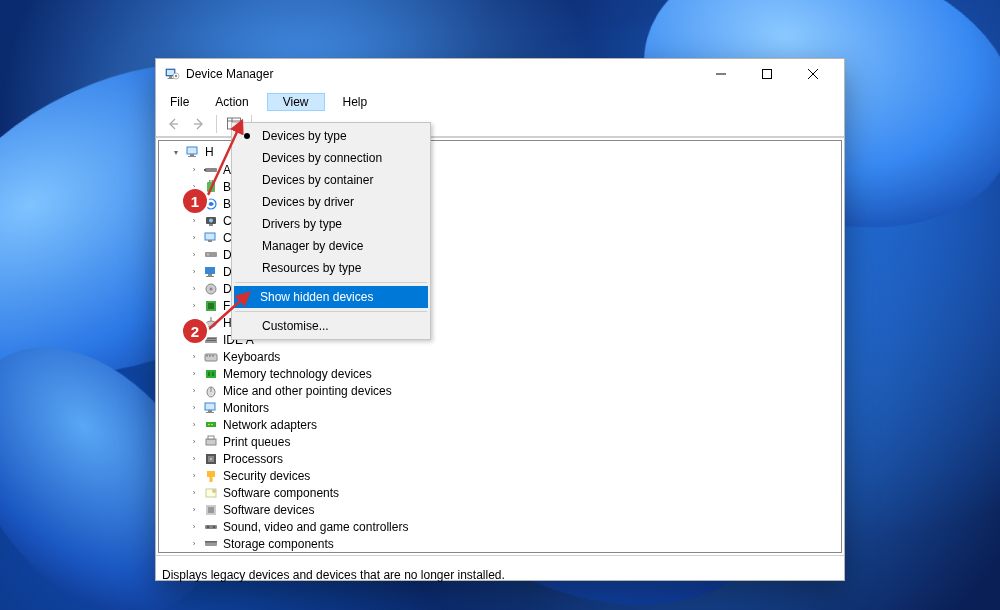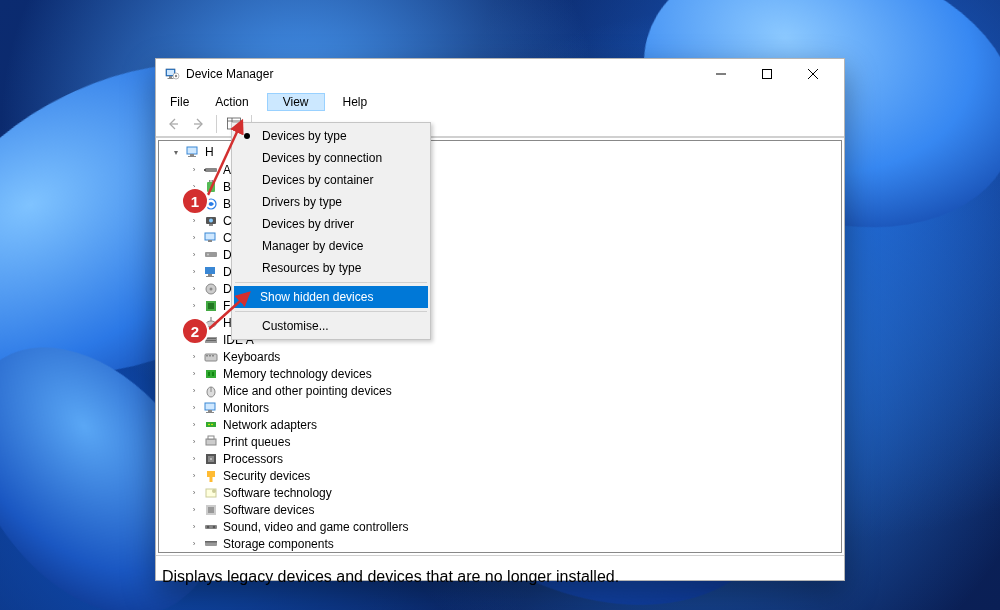--- a/index.html
+++ b/index.html
@@ -104,21 +104,21 @@
     display: flex; align-items: center; gap: 4px;
     padding: 1px 4px 1px 30px;
     font-size: 12px;
     height: 17px;
     white-space: nowrap;
   }
   .expander { width: 10px; height: 10px; display: inline-flex; align-items: center; justify-content: center; font-size: 8px; color: #666; cursor: pointer; }
   .dev-icon { width: 16px; height: 16px; display: inline-flex; align-items: center; justify-content: center; flex-shrink: 0; }
   .statusbar {
     height: 22px; border-top: 1px solid #d0d0d0;
-    padding: 12px 6px; font-size: 16px; color: #000;
+    padding: 12px 6px; font-size: 12px; color: #000;
     flex-shrink: 0;
   }
 
   
   .dropdown {
     position: absolute;
     left: 75px; top: 63px;
     width: 200px;
     background: #f0f0f0;
     border: 1px solid #c5c5c5;
@@ -446,21 +446,21 @@
             <span>Security devices</span>
           </div>
           <div class="tree-item">
             <span class="expander">›</span>
             <span class="dev-icon">
               <svg width="16" height="16" viewBox="0 0 16 16">
                 <rect x="3" y="4" width="10" height="8" fill="#ffd" stroke="#cc9"></rect>
                 <circle cx="11" cy="6" r="2" fill="#cc9"></circle>
               </svg>
             </span>
-            <span>Software technology</span>
+            <span>Software components</span>
           </div>
           <div class="tree-item">
             <span class="expander">›</span>
             <span class="dev-icon">
               <svg width="16" height="16" viewBox="0 0 16 16">
                 <rect x="3" y="3" width="10" height="10" fill="#ccc"></rect>
                 <rect x="5" y="5" width="6" height="6" fill="#999"></rect>
               </svg>
             </span>
             <span>Software devices</span>
@@ -492,22 +492,22 @@
 
   <div class="statusbar">
     <span>Displays legacy devices and devices that are no longer installed.</span>
   </div>
 
   <div class="dropdown">
     <div id="view-options">
         <div class="dd-item"><span class="dd-bullet"></span><span>Devices by type</span></div>
         <div class="dd-item"><span>Devices by connection</span></div>
         <div class="dd-item"><span>Devices by container</span></div>
+        <div class="dd-item"><span>Devices by driver</span></div>
         <div class="dd-item"><span>Drivers by type</span></div>
-        <div class="dd-item"><span>Devices by driver</span></div>
         <div class="dd-item"><span>Manager by device</span></div>
         <div class="dd-item"><span>Resources by type</span></div>
       </div>
     <div class="dd-sep"></div>
     <div class="dd-item selected">
       <span>Show hidden devices</span>
     </div>
     <div class="dd-sep"></div>
     <div class="dd-item">
       <span>Customise...</span>

